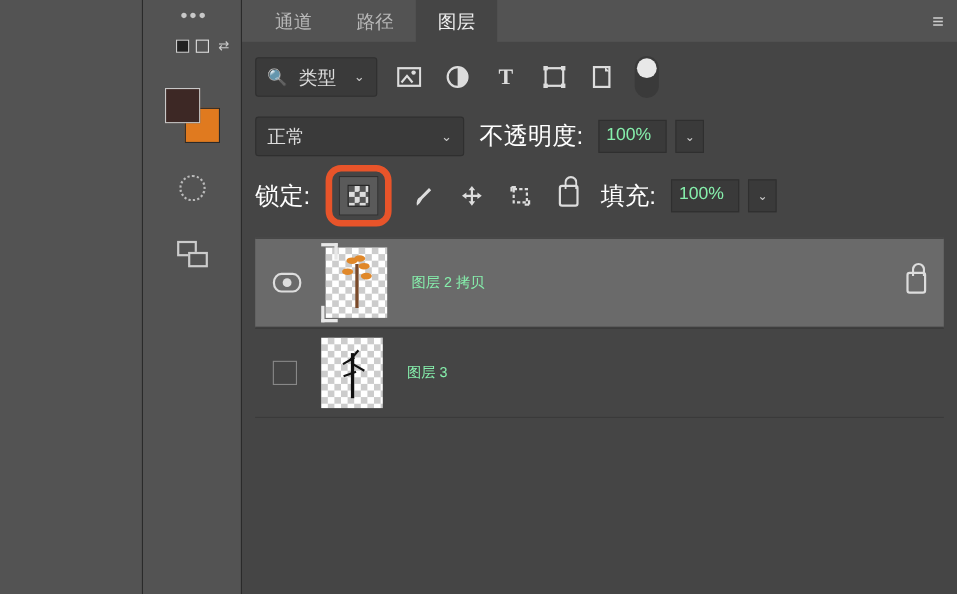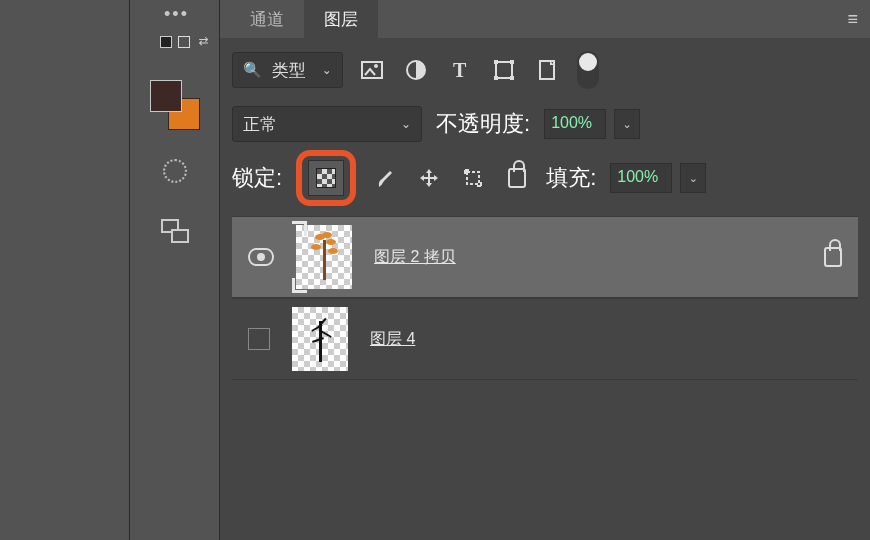--- a/index.html
+++ b/index.html
@@ -63,21 +63,21 @@
   .corners::after { bottom:-4px; right:-4px; border-left:none; border-top:none; }
   .corners2::before,.corners2::after { content:""; position:absolute; width:12px;height:12px;border:3px solid #e8e8e8; }
   .corners2::before { top:-4px; right:-4px; border-left:none; border-bottom:none; }
   .corners2::after { bottom:-4px; left:-4px; border-right:none; border-top:none; }
   .tree-orange { width: 80%; height: 90%; position:relative; }
   .tree-orange::before { content:""; position:absolute; left:48%; top:20%; width:3px; height:70%; background:#7a4a2a; }
   .tree-orange .lf { position:absolute; width:10px;height:6px;background:#e0882a;border-radius:50%; }
   .tree-black::before { content:""; position:absolute; left:48%; top:18%; width:3px; height:72%; background:#111; }
   .tree-black { width:80%; height:90%; position:relative; }
   .tree-black .br { position:absolute; width:12px; height:2px; background:#111; }
-  .layer-name { color: #e5e5e5; font-size: 16px; flex:1;text-decoration:underline; }
+  .layer-name { color: #86efac; font-size: 13px; flex:1; }
   .lock-icon { width:18px;height:20px;border:2px solid #ddd;border-radius:3px;position:relative;}
   .lock-icon::before { content:""; position:absolute; top:-10px; left:3px; width:8px;height:10px;border:2px solid #ddd;border-bottom:none;border-radius:6px 6px 0 0;}
 
   svg { display:block; }
 </style>
 </head>
 <body>
 
 <div class="root">
   <div class="left-gap"></div>
@@ -102,20 +102,21 @@
       <div class="dock-overlap">
           <div class="r1"></div>
           <div class="r2"></div>
         </div>
     </div>
   </div>
 
   <div class="panel">
     <div class="tabs">
       <div class="tab">通道</div>
+      <div class="tab">路径</div>
       <div class="tab active">图层</div>
       <div class="hamburger">≡</div>
     </div>
 
     <div class="panel-body">
       <div class="row">
         <div class="select">
           <span class="search-ico">🔍</span>
           <span>类型</span>
           <span class="chev">⌄</span>
@@ -222,20 +223,20 @@
         <div class="layer">
           <div class="eye-empty"></div>
           <div class="thumb trans">
             <div class="tree-black">
               <div class="br" style="top:30%;left:30%;transform:rotate(-30deg)"></div>
               <div class="br" style="top:40%;left:50%;transform:rotate(30deg)"></div>
               <div class="br" style="top:20%;left:40%;transform:rotate(-50deg)"></div>
               <div class="br" style="top:50%;left:32%;transform:rotate(-20deg)"></div>
             </div>
           </div>
-          <span class="layer-name">图层 4</span>
+          <span class="layer-name">图层 3</span>
         </div>
 
 
       </div>
     </div>
   </div>
 </div>
 
 </body></html>

